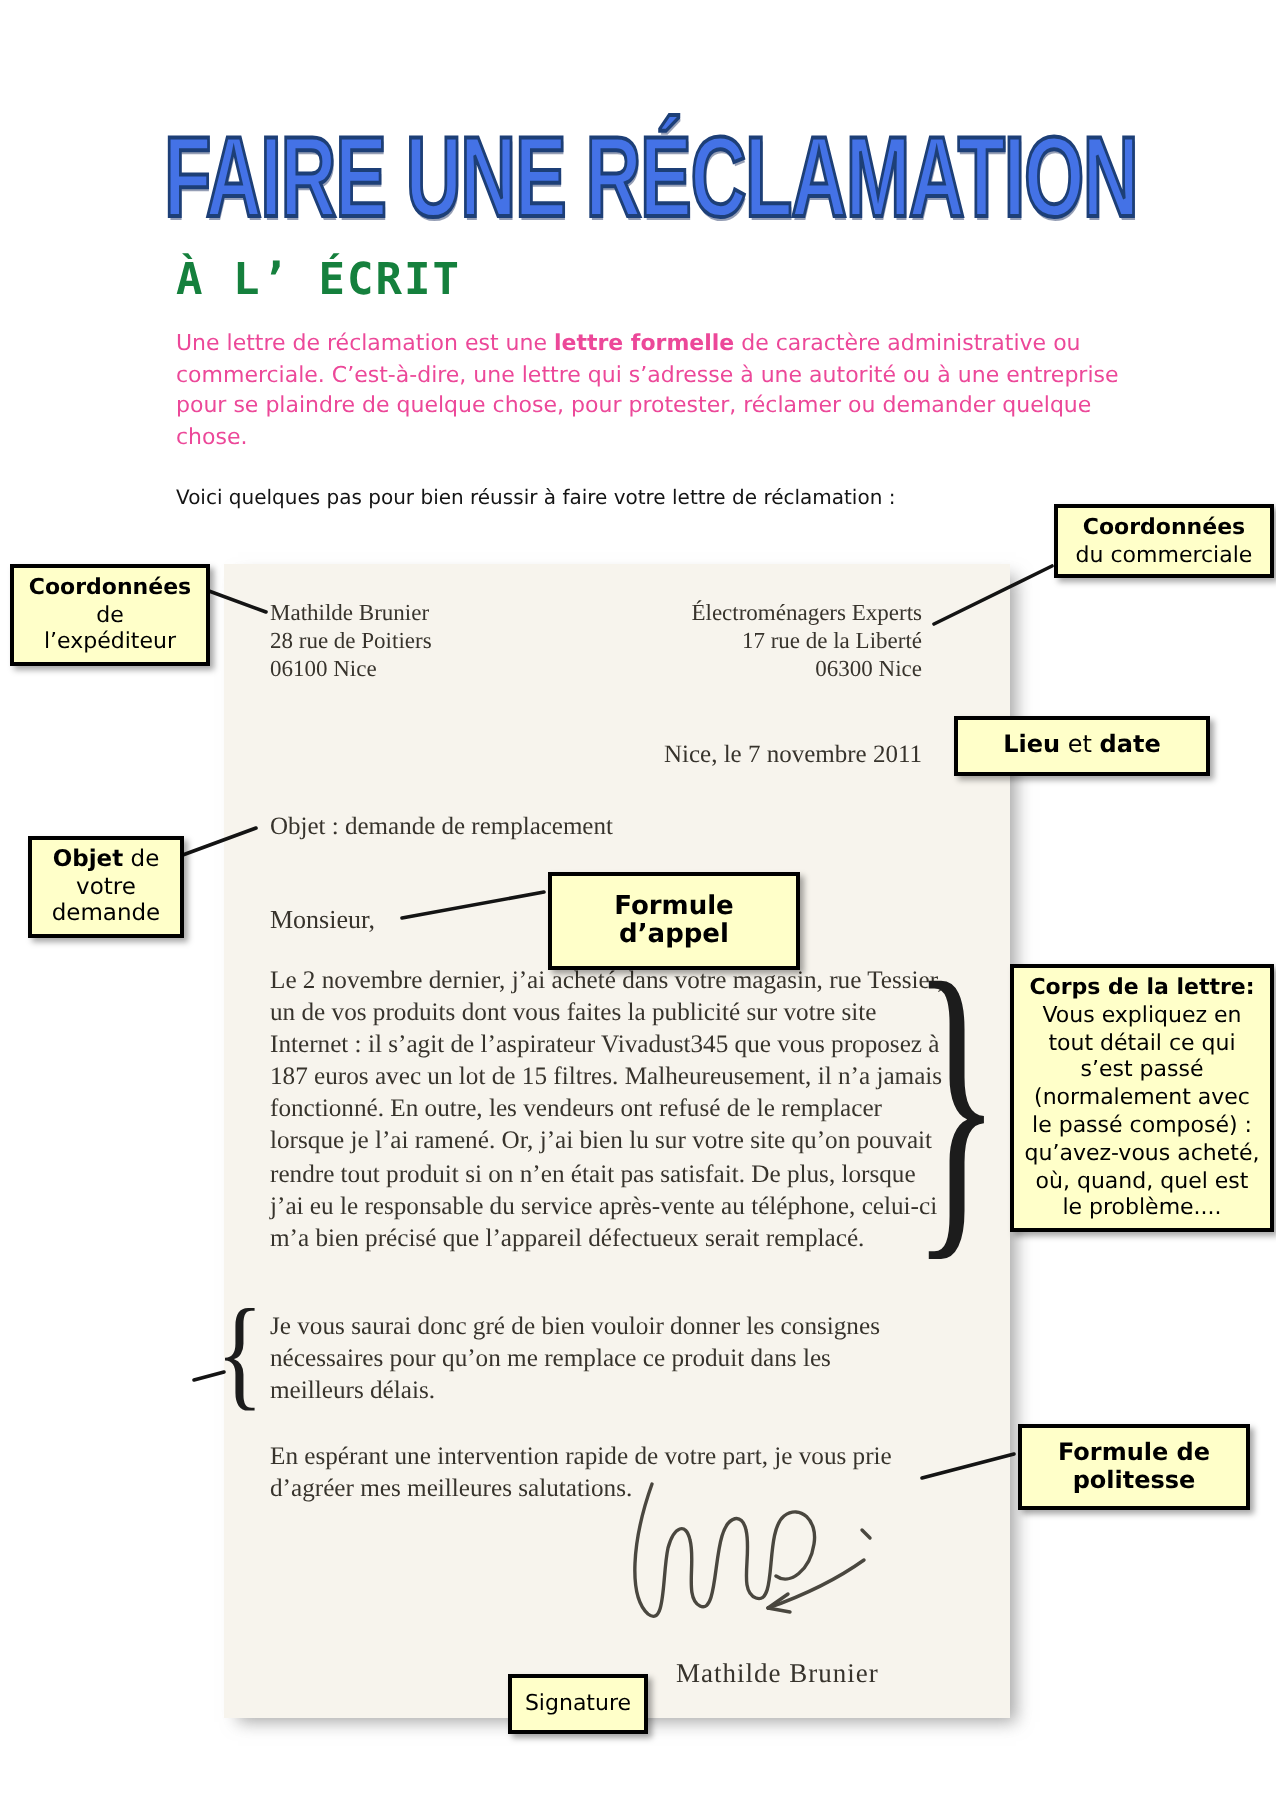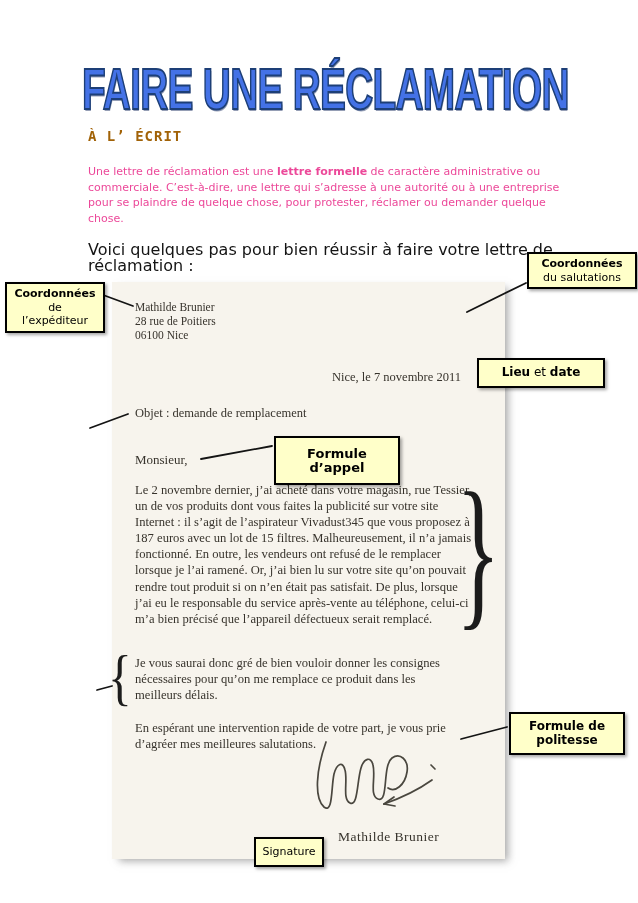--- a/index.html
+++ b/index.html
@@ -6,28 +6,28 @@
   .page{position:relative;width:638px;height:903px;background:#ffffff;overflow:hidden;
         font-family:"DejaVu Sans",sans-serif;color:#111;}
 
   
   .title{position:absolute;left:82px;top:56px;margin:0;white-space:nowrap;
          font-family:"Liberation Sans",sans-serif;font-weight:800;font-size:57px;
          letter-spacing:-1px;color:#4472e6;-webkit-text-stroke:2px #1d3f77;
          transform:scaleX(0.68);transform-origin:left top;
          text-shadow:1px 2px 0 rgba(20,40,90,.45);}
   .subtitle{position:absolute;left:88px;top:128px;margin:0;
-            font-family:"DejaVu Sans Mono",monospace;font-weight:bold;font-size:14px;
-            letter-spacing:1px;color:#a16207;white-space:nowrap;}
+            font-family:"DejaVu Sans Mono",monospace;font-weight:bold;font-size:22px;
+            letter-spacing:1px;color:#15803d;white-space:nowrap;}
 
   
   .intro{position:absolute;left:88px;top:164px;width:492px;margin:0;
          font-size:11px;line-height:15.5px;color:#ec4899;}
   .steps{position:absolute;left:88px;top:242px;width:500px;margin:0;
-         font-size:16px;line-height:15.5px;color:#141414;}
+         font-size:10px;line-height:15.5px;color:#141414;}
 
   
   .letter{position:absolute;left:112px;top:282px;width:393px;height:577px;
           background:#f7f4ed;box-shadow:5px 4px 8px -2px rgba(110,110,110,.6);
           font-family:"Liberation Serif",serif;color:#37332c;}
   .addr{position:absolute;font-size:11.5px;line-height:14px;}
   .addr.sender{left:23px;top:18px;}
   .addr.recipient{right:44px;top:18px;text-align:right;}
   .place-date{position:absolute;right:44px;top:88px;font-size:12.5px;}
   .subject{position:absolute;left:23px;top:124px;font-size:12.5px;}
@@ -74,20 +74,25 @@
 
   <p class="intro"><span>Une lettre de réclamation est une </span><b>lettre formelle</b><span> de caractère administrative ou commerciale. C’est-à-dire, une lettre qui s’adresse à une autorité ou à une entreprise pour se plaindre de quelque chose, pour protester, réclamer ou demander quelque chose.</span></p>
   <p class="steps">Voici quelques pas pour bien réussir à faire votre lettre de réclamation :</p>
 
   <div class="letter">
     <div class="addr sender">
       <div>Mathilde Brunier</div>
       <div>28 rue de Poitiers</div>
       <div>06100 Nice</div>
     </div>
+    <div class="addr recipient">
+      <div>Électroménagers Experts</div>
+      <div>17 rue de la Liberté</div>
+      <div>06300 Nice</div>
+    </div>
     <div class="place-date">Nice, le 7 novembre 2011</div>
     <div class="subject">Objet : demande de remplacement</div>
     <div class="salutation">Monsieur,</div>
     <div class="body-p body-1">Le 2 novembre dernier, j’ai acheté dans votre magasin, rue Tessier, un de vos produits dont vous faites la publicité sur votre site Internet : il s’agit de l’aspirateur Vivadust345 que vous proposez à 187 euros avec un lot de 15 filtres. Malheureusement, il n’a jamais fonctionné. En outre, les vendeurs ont refusé de le remplacer lorsque je l’ai ramené. Or, j’ai bien lu sur votre site qu’on pouvait rendre tout produit si on n’en était pas satisfait. De plus, lorsque j’ai eu le responsable du service après-vente au téléphone, celui-ci m’a bien précisé que l’appareil défectueux serait remplacé.</div>
     <div class="body-p body-2">Je vous saurai donc gré de bien vouloir donner les consignes nécessaires pour qu’on me remplace ce produit dans les meilleurs délais.</div>
     <div class="body-p closing">En espérant une intervention rapide de votre part, je vous prie d’agréer mes meilleures salutations.</div>
 
     <svg class="sig-svg" width="150" height="95" viewBox="0 0 150 95">
       <g fill="none" stroke="#4a473f" stroke-width="1.7" stroke-linecap="round">
         <path d="M 22 2 C 12 30, 10 58, 20 67 C 29 74, 27 48, 30 34 C 33 23, 39 21, 41 30 C 44 41, 38 59, 46 63 C 54 67, 53 41, 57 28 C 60 18, 67 16, 69 25 C 72 37, 65 56, 74 59 C 85 63, 78 26, 88 18 C 96 12, 105 20, 103 32 C 101 45, 91 53, 84 48"></path>
@@ -107,32 +112,37 @@
     <g stroke="#141414" stroke-width="1.8" stroke-linecap="round">
       <line x1="526" y1="283" x2="467" y2="312"></line>
       <line x1="95" y1="292" x2="133" y2="306"></line>
       <line x1="90" y1="428" x2="128" y2="414"></line>
       <line x1="201" y1="459" x2="272" y2="446"></line>
       <line x1="97" y1="690" x2="112" y2="686"></line>
       <line x1="461" y1="739" x2="507" y2="727"></line>
     </g>
   </svg>
 
-  <div class="callout co-destinataire"><b>Coordonnées</b><span> du salutations</span></div>
+  <div class="callout co-destinataire"><b>Coordonnées</b><span> du commerciale</span></div>
 
   <div class="callout co-expediteur">
     <div><b>Coordonnées</b></div>
     <div>de</div>
     <div>l’expéditeur</div>
   </div>
 
   <div class="callout co-lieu-date"><b>Lieu</b><span> et </span><b>date</b></div>
 
+  <div class="callout co-objet"><b>Objet</b><span> de votre demande</span></div>
 
   <div class="callout co-formule-appel">Formule d’appel</div>
 
+  <div class="callout co-corps">
+    <div><b>Corps de la lettre:</b></div>
+    <div>Vous expliquez en tout détail ce qui s’est passé (normalement avec le passé composé) : qu’avez-vous acheté, où, quand, quel est le problème....</div>
+  </div>
 
 
   <div class="callout co-politesse">Formule de politesse</div>
 
   <div class="callout co-signature">Signature</div>
 
 </div>
 
 </body></html>

